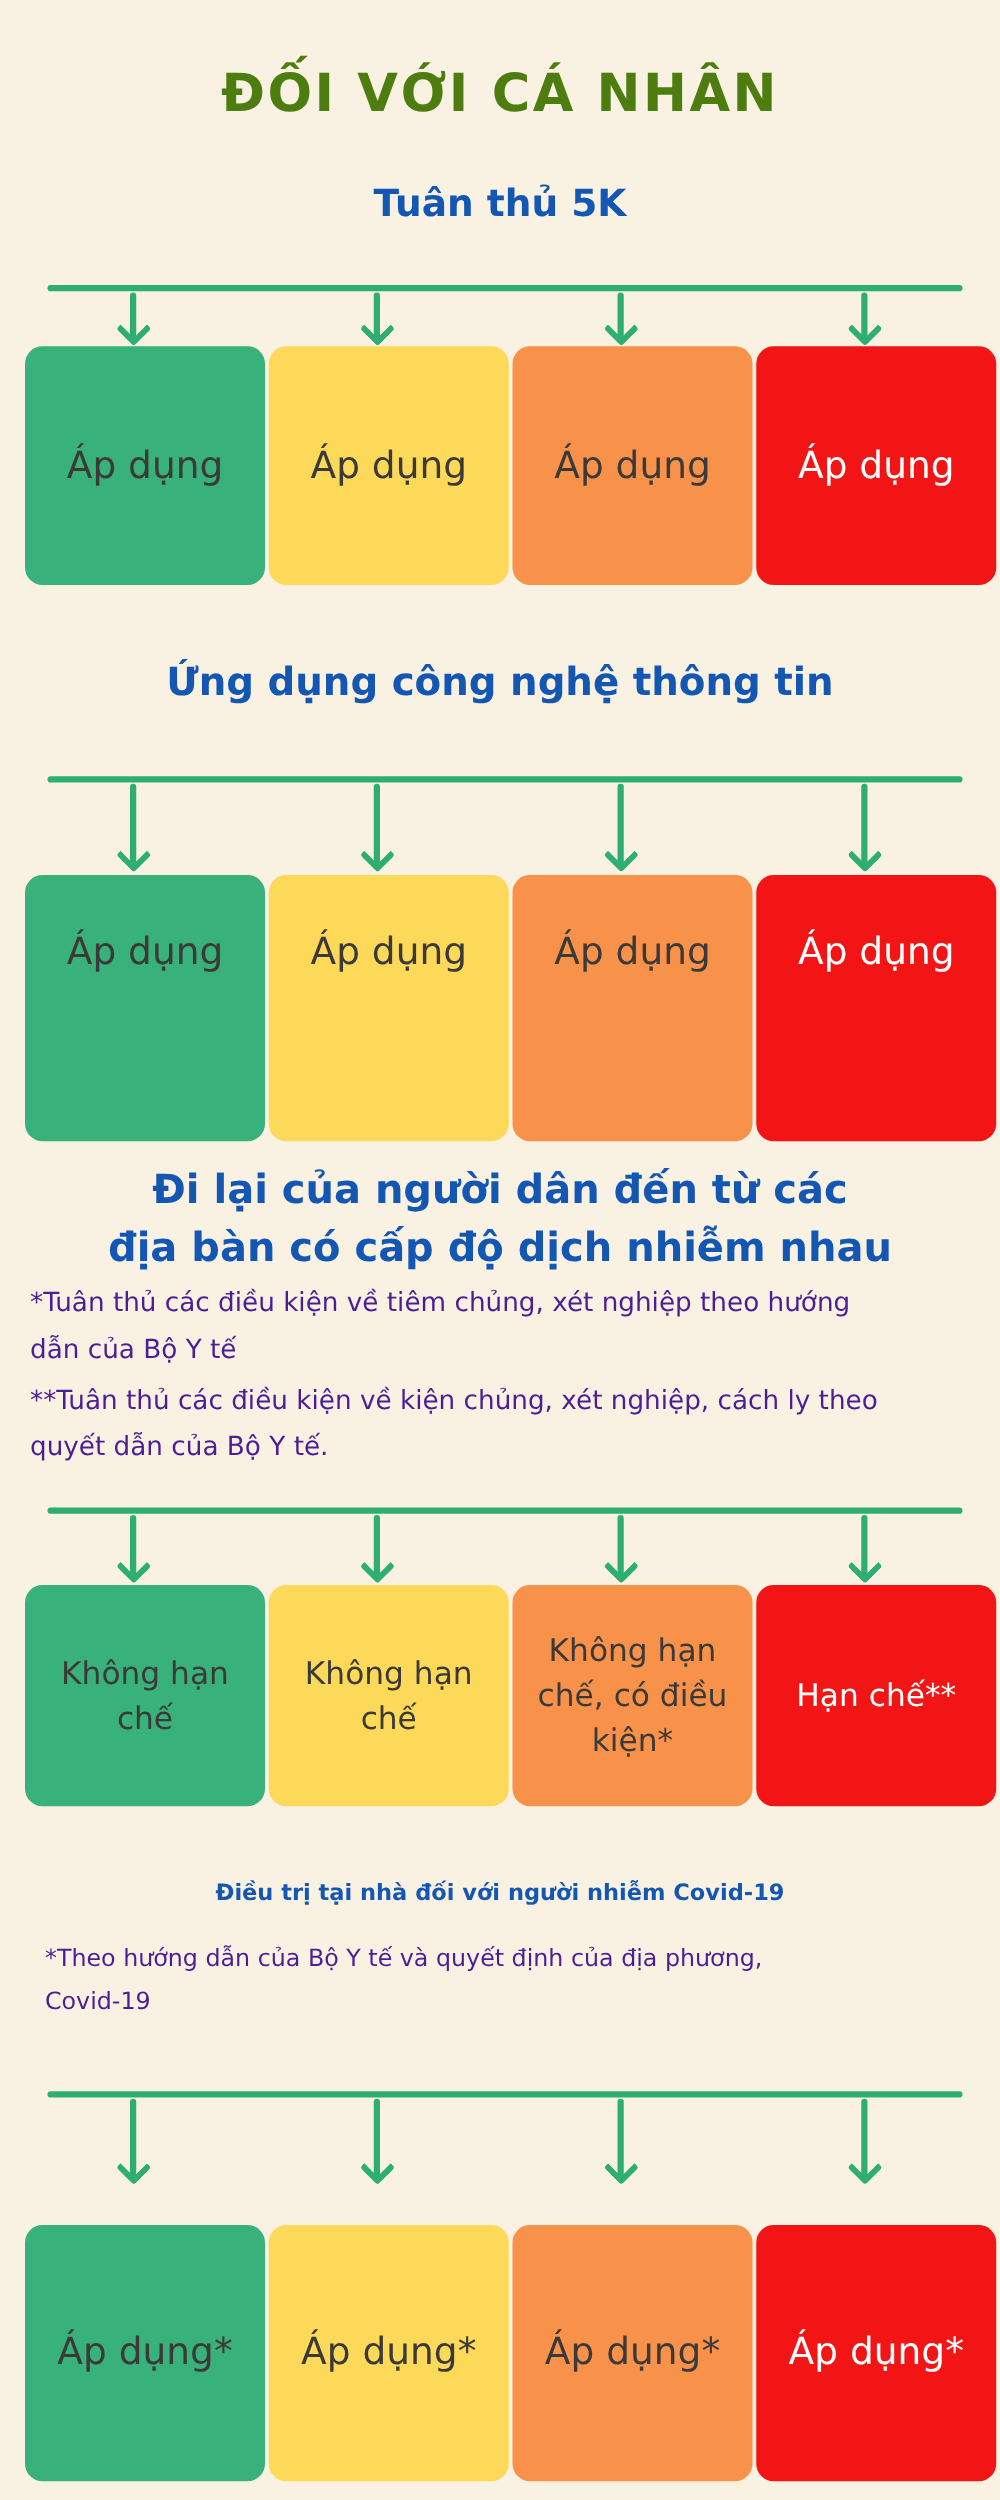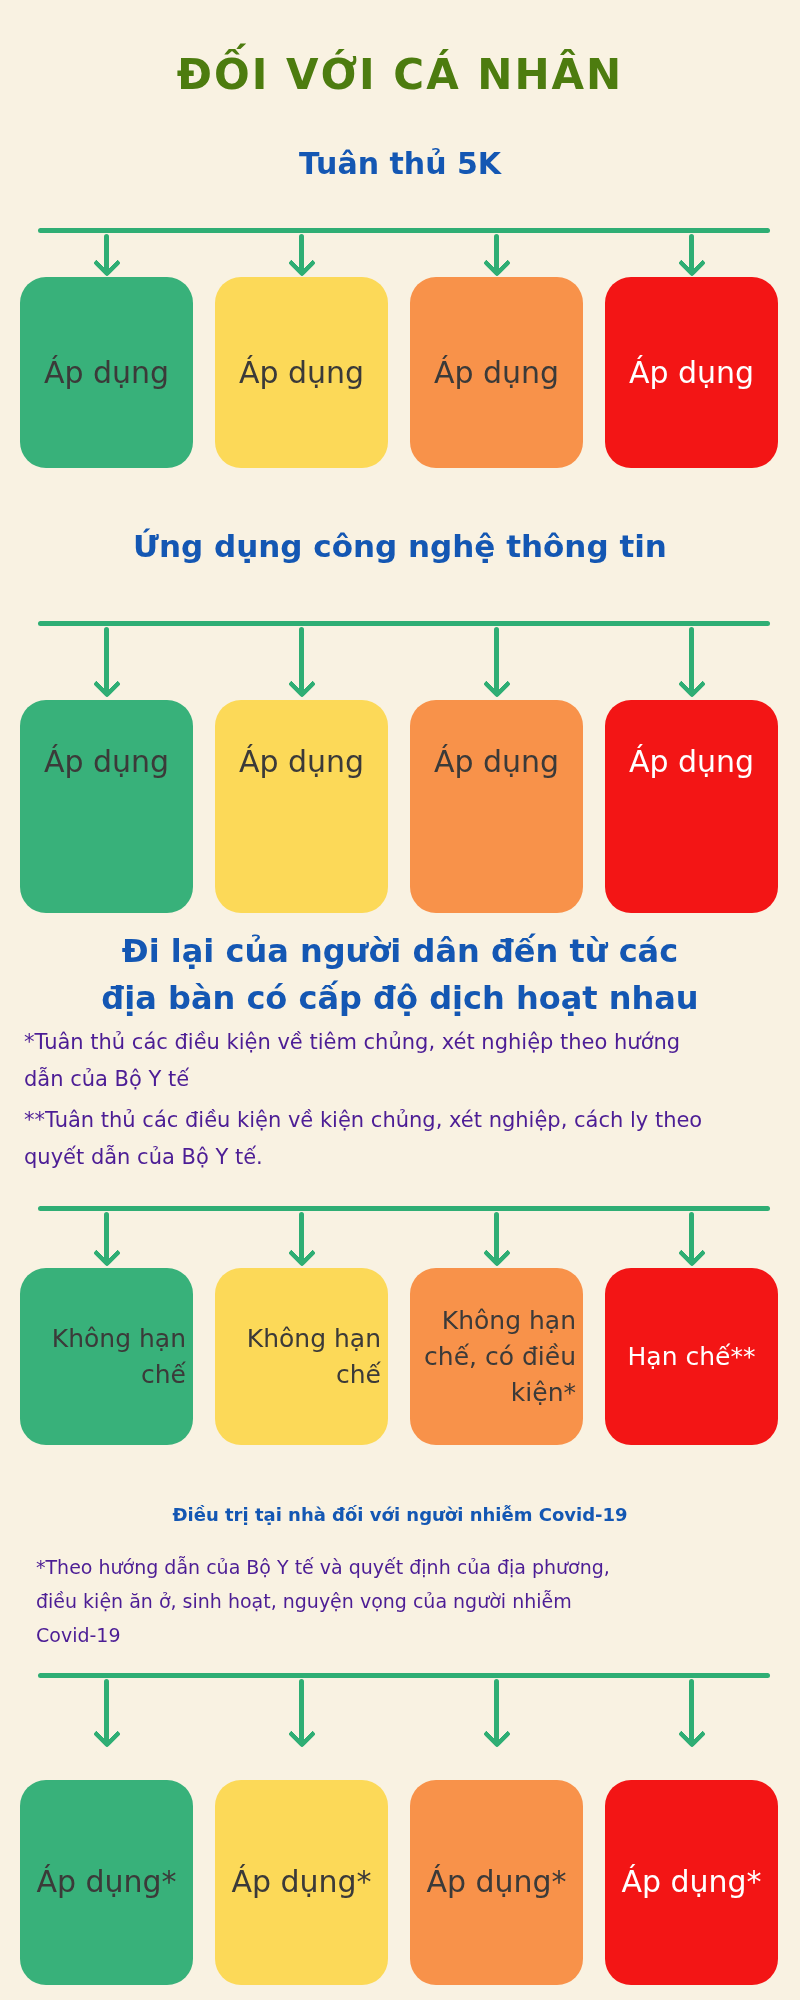--- a/index.html
+++ b/index.html
@@ -33,22 +33,22 @@
     content:"";position:absolute;left:50%;bottom:1px;width:15px;height:15px;
     border-right:5px solid #2fae74;border-bottom:5px solid #2fae74;border-radius:3px;
     transform:translateX(-50%) rotate(45deg);
   }
   .a1{top:234px;height:40px;}
   .a2{top:627px;height:68px;}
   .a3{top:1212px;height:52px;}
   .a4{top:1679px;height:66px;}
   .ac0{left:104px;} .ac1{left:299px;} .ac2{left:494px;} .ac3{left:689px;}
   .box{
-    position:absolute;width:173px;border-radius:26px;box-sizing:border-box;
-    display:flex;align-items:center;justify-content:center;text-align:right;
+    position:absolute;width:192px;border-radius:14px;box-sizing:border-box;
+    display:flex;align-items:center;justify-content:center;text-align:center;
     padding:0 7px;font-size:30px;color:#3b3a39;
   }
   .r1 .box{top:277px;height:191px;}
   .r2 .box{top:700px;height:213px;align-items:flex-start;padding-top:44px;}
   .r3 .box{top:1268px;height:177px;font-size:25px;line-height:36px;}
   .r4 .box{top:1780px;height:205px;align-items:flex-start;padding-top:84px;}
   .bc0{left:20px;} .bc1{left:215px;} .bc2{left:410px;} .bc3{left:605px;}
   .green{background:#38b17a;}
   .yellow{background:#fcd958;}
   .orange{background:#f8924a;}
@@ -98,21 +98,21 @@
     <div class="box orange bc2">
         <span>Áp dụng</span>
       </div>
     <div class="box red bc3">
         <span>Áp dụng</span>
       </div>
   </div>
 
   <div class="h-blue" id="h3">
     <div>Đi lại của người dân đến từ các</div>
-    <div>địa bàn có cấp độ dịch hoạt nhau</div>
+    <div>địa bàn có cấp độ dịch nhiễm nhau</div>
   </div>
   <div class="notes" id="notes3">
     <div class="para">
       <div>*Tuân thủ các điều kiện về tiêm chủng, xét nghiệp theo hướng</div>
       <div>dẫn của Bộ Y tế</div>
     </div>
     <div class="para">
       <div>**Tuân thủ các điều kiện về kiện chủng, xét nghiệp, cách ly theo</div>
       <div>quyết dẫn của Bộ Y tế.</div>
     </div>
@@ -134,21 +134,20 @@
       </div>
     <div class="box red bc3">
         <span>Hạn chế**</span>
       </div>
   </div>
 
   <div class="h-blue" id="h4">Điều trị tại nhà đối với người nhiễm Covid-19</div>
   <div class="notes" id="notes4">
     <div class="para">
       <div>*Theo hướng dẫn của Bộ Y tế và quyết định của địa phương,</div>
-      <div>điều kiện ăn ở, sinh hoạt, nguyện vọng của người nhiễm</div>
       <div>Covid-19</div>
     </div>
   </div>
   <div class="hline" id="line4"></div>
   <div class="arrow a4 ac0"></div>
   <div class="arrow a4 ac1"></div>
   <div class="arrow a4 ac2"></div>
   <div class="arrow a4 ac3"></div>
   <div class="r4">
     <div class="box green bc0">

